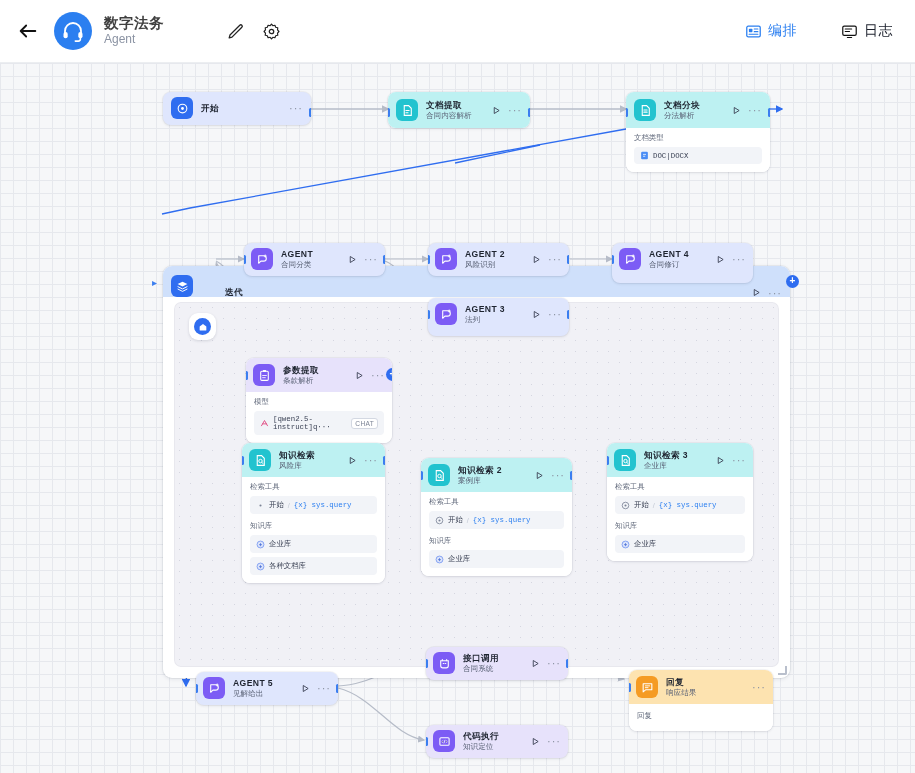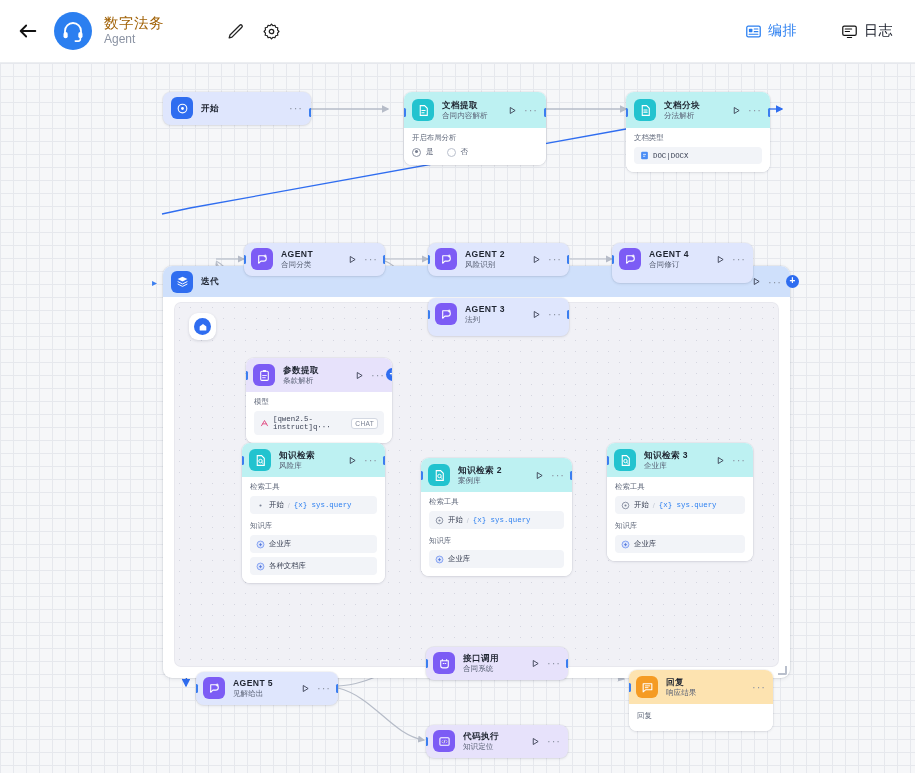--- a/index.html
+++ b/index.html
@@ -18,21 +18,21 @@
   }
   #back-btn { margin-left:14px; width:28px; height:28px; display:flex;
     align-items:center; justify-content:center; cursor:pointer; }
   #back-btn svg { width:22px; height:22px; }
   #app-avatar {
     margin-left:12px; width:38px; height:38px; border-radius:50%;
     background:#2b7ff0; display:flex; align-items:center; justify-content:center;
   }
   #app-avatar svg { width:24px; height:24px; }
   #title-wrap { margin-left:12px; line-height:1.15; }
-  #app-title { font-size:14.5px; font-weight:normal; color:#a16207; letter-spacing:.5px; }
+  #app-title { font-size:14.5px; font-weight:bold; color:#404040; letter-spacing:.5px; }
   #app-subtitle { font-size:12px; color:#8b93a3; margin-top:2px; }
   .hdr-icon-btn { width:26px; height:26px; display:flex; align-items:center;
     justify-content:center; cursor:pointer; }
   #edit-btn { margin-left:58px; }
   #settings-btn { margin-left:10px; }
   .hdr-icon-btn svg { width:19px; height:19px; }
   #hdr-right { margin-left:auto; display:flex; align-items:center; margin-right:22px; }
   .hdr-tab { display:flex; align-items:center; gap:6px; cursor:pointer; font-size:14px;
              letter-spacing:.5px; }
   #tab-orchestration { color:#2b7ff0; }
@@ -99,21 +99,21 @@
 
   
   #iteration-node {
     position:absolute; left:163px; top:203px; width:627px; height:412px;
     border-radius:9px; background:#ffffff;
     box-shadow:0 1px 4px rgba(20,30,60,.10), 0 0 0 1px rgba(20,30,60,.05);
     overflow:visible;
   }
   #iteration-head {
     height:31px; background:#cfe0fb; border-radius:9px 9px 0 0;
-    display:flex; align-items:center; padding:0 8px;
+    display:flex; align-items:flex-end; padding:0 8px;gap:24px;
   }
   #iteration-inner {
     position:absolute; left:11px; top:36px; width:605px; height:365px;
     border-radius:7px; background:#f1f1f6;
     background-image:radial-gradient(#d5d6e0 0.9px, transparent 0.9px);
     background-size:11px 11px;
     box-shadow:inset 0 0 0 1px rgba(20,30,60,.04);
   }
   #iteration-resize {
     position:absolute; right:3px; bottom:3px; width:9px; height:9px;
@@ -267,46 +267,37 @@
       <div class="ntext">
         <div class="ntitle">开始</div>
       </div>
       <div class="nact">
         <span class="dots">···</span>
       </div>
     </div>
     <span class="port right"></span>
   </div>
 
-  <div class="node" id="n-doc-extract" style="left:404px; top:29px; width:142px;">
+  <div class="node" id="n-doc-extract" style="left:388px; top:29px; width:142px;">
     <div class="nhead head-cyan">
       <div class="nicon solid-cyan">
         <svg viewBox="0 0 24 24">
             <path d="M6 3h8l5 5v13H6z" fill="none" stroke="#fff" stroke-width="2"></path>
             <path d="M9 12h6M9 16h4" stroke="#fff" stroke-width="2" stroke-linecap="round"></path>
           </svg>
       </div>
       <div class="ntext">
         <div class="ntitle">文档提取</div>
         <div class="nsub">合同内容解析</div>
       </div>
       <div class="nact">
         <svg class="play" viewBox="0 0 12 12">
             <path d="M3 2 L9.5 6 L3 10 z" fill="none" stroke="#3a4154" stroke-width="1.2" stroke-linejoin="round"></path>
           </svg>
         <span class="dots">···</span>
-      </div>
-    </div>
-    <div class="nbody">
-      <div class="flabel">开启布局分析</div>
-      <div class="radio-row">
-        <span class="radio on"></span>
-        <span class="radio-label">是</span>
-        <span class="radio" style="margin-left:8px;"></span>
-        <span class="radio-label">否</span>
       </div>
     </div>
     <span class="port left"></span>
     <span class="port right"></span>
   </div>
 
   <div class="node" id="n-doc-split" style="left:626px; top:29px; width:144px;">
     <div class="nhead head-cyan">
       <div class="nicon solid-cyan">
         <svg viewBox="0 0 24 24">

